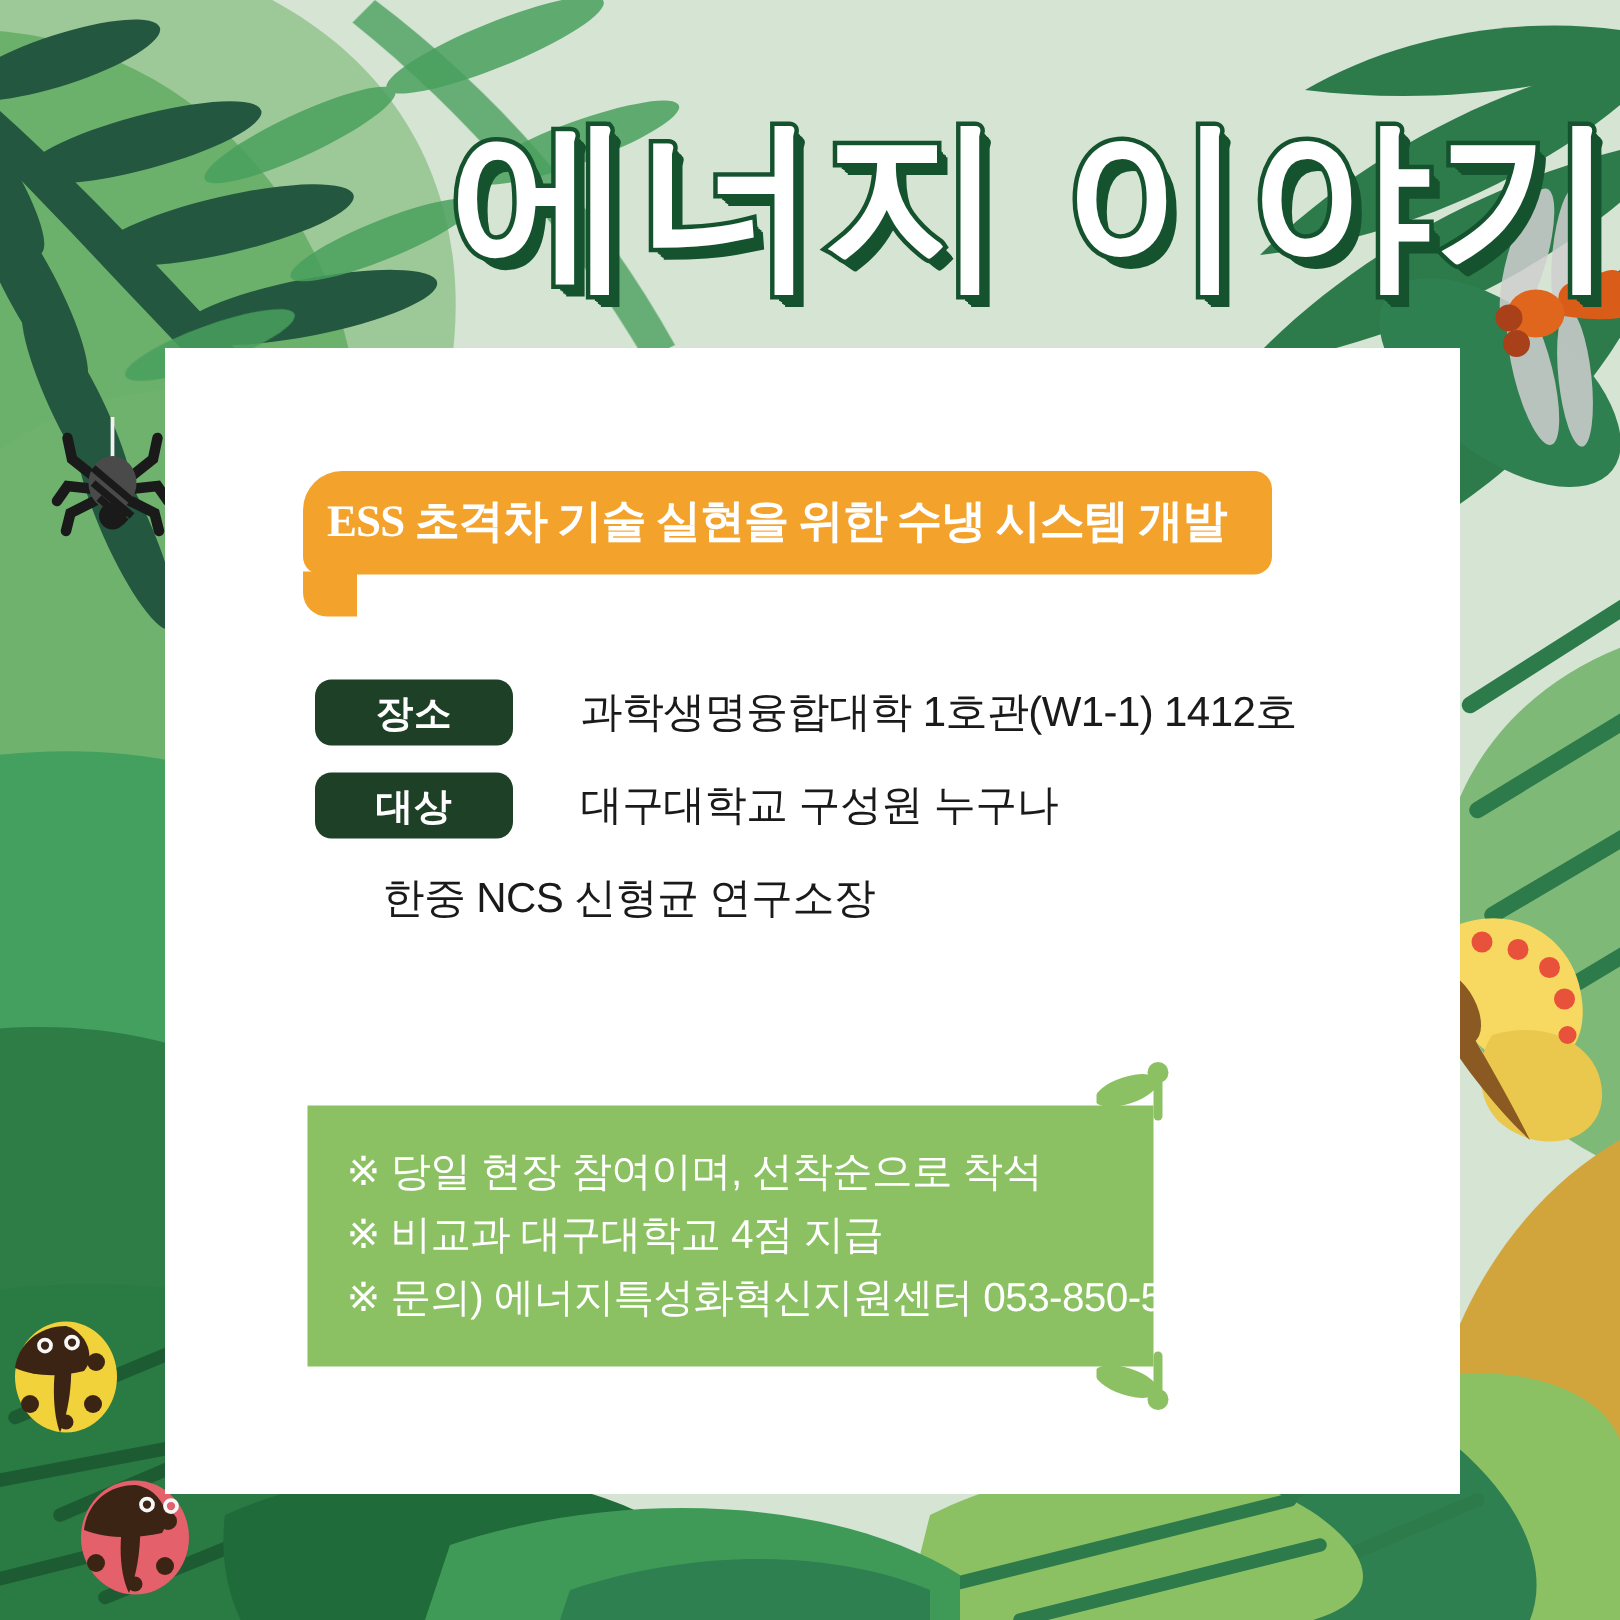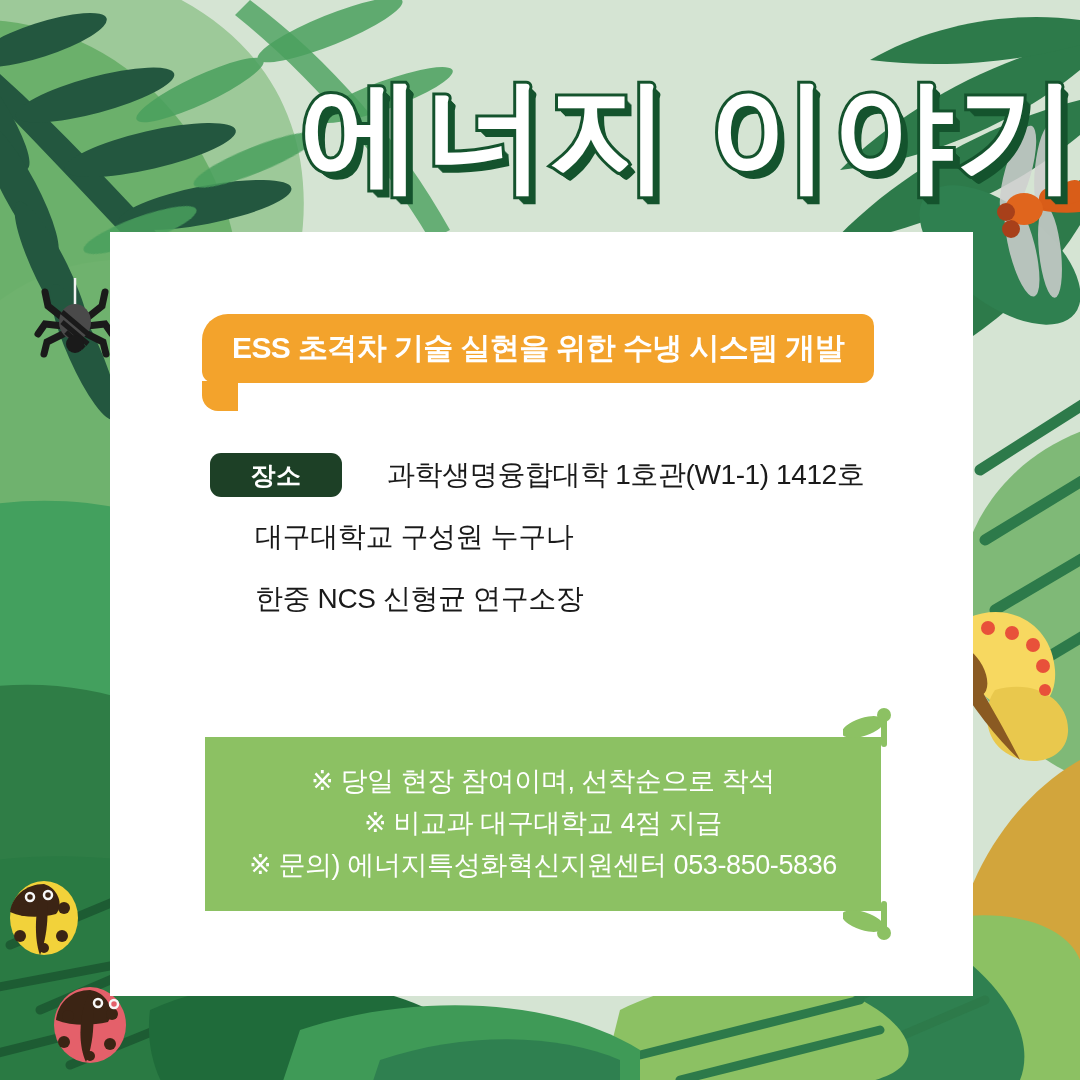--- a/index.html
+++ b/index.html
@@ -27,22 +27,23 @@
     background:#ffffff;
     z-index:40;
   }
 
   
   #banner-wrap { position:absolute; left:92px; top:82px; z-index:5; }
   #banner {
     position:relative;
     background:#f3a32c;
     border-radius:26px 12px 12px 12px;
-    padding:19px 30px 20px 30px;
+    padding:19px 30px 20px 16px;
     display:inline-block;
+    font-family:Liberation Serif, serif;
   }
   #banner-text {
     color:#ffffff;
     font-size:30px;
     font-weight:bold;
     letter-spacing:-0.6px;
     white-space:nowrap;
     line-height:1;
   }
   #banner-tail {
@@ -79,24 +80,23 @@
     font-size:28px;
     color:#1a1a1a;
     letter-spacing:-0.4px;
     white-space:nowrap;
   }
 
   
   #notes-wrap { position:absolute; left:95px; top:505px; z-index:5; }
   #notes {
     position:relative;
-    width:676px;
+    width:564px;
     background:#8cc163;
     padding:23px 26px 25px 26px;
-    text-align:center;
   }
   .note-line {
     color:#ffffff;
     font-size:27px;
     line-height:42px;
     letter-spacing:-0.4px;
     white-space:nowrap;
   }
   .sprout { position:absolute; right:-22px; pointer-events:none; }
   .sprout.top { top:-30px; }
@@ -323,20 +323,21 @@
 
     <div id="info">
 
       <div class="info-row">
         <div class="pill">장소</div>
         <div class="info-val">과학생명융합대학 1호관(W1-1) 1412호</div>
       </div>
 
 
       <div class="info-row">
+        <div class="pill">대상</div>
         <div class="info-val">대구대학교 구성원 누구나</div>
       </div>
 
       <div class="info-row">
         <div class="info-val">한중 NCS 신형균 연구소장</div>
       </div>
 
     </div>
 
     <div id="notes-wrap">

